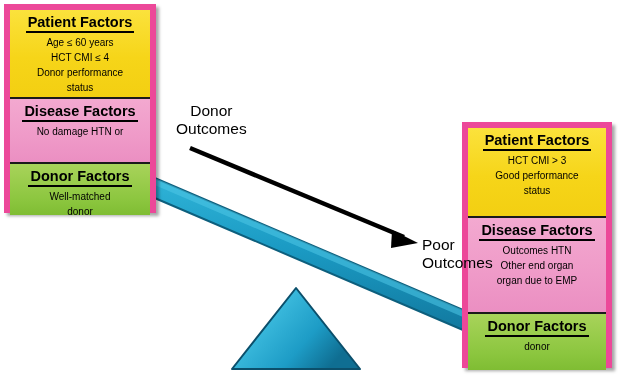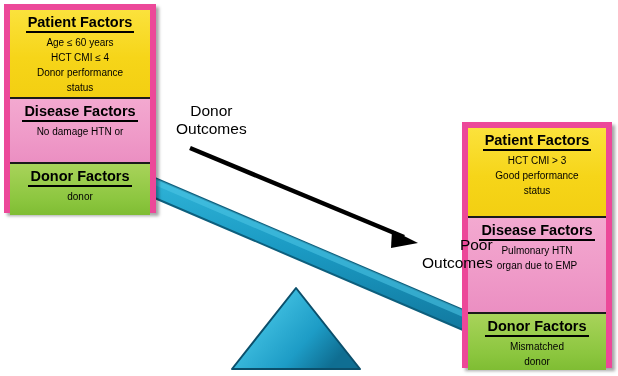--- a/index.html
+++ b/index.html
@@ -94,21 +94,21 @@
   }
   .outcome-label {
     position: absolute;
     font-size: 15.5px;
     line-height: 18px;
     color: #000000;
     white-space: nowrap;
     z-index: 9;
   }
   #label-good { left: 176px; top: 102px; text-align: center; }
-  #label-poor { left: 422px; top: 236px; text-align: right; }
+  #label-poor { left: 422px; top: 236px; text-align: left; }
 </style>
 </head>
 <body>
 
 <div id="stage">
 
   <svg id="balance" viewBox="0 0 618 376" xmlns="http://www.w3.org/2000/svg">
     <defs>
       <linearGradient id="beamGrad" x1="0" y1="0" x2="0" y2="1">
         <stop offset="0%" stop-color="#30b4d8"></stop>
@@ -165,46 +165,47 @@
     <div class="panel panel-pink p2">
       <div class="panel-title">Disease Factors</div>
       <div class="panel-lines">
         <div>No damage HTN or</div>
       </div>
     </div>
 
     <div class="panel panel-green p3">
       <div class="panel-title">Donor Factors</div>
       <div class="panel-lines">
+        <div>Well-matched</div>
         <div>donor</div>
       </div>
     </div>
   </div>
 
   <div class="stack" id="stack-right">
 
     <div class="panel panel-yellow p1">
       <div class="panel-title">Patient Factors</div>
       <div class="panel-lines">
         <div>HCT CMI &gt; 3</div>
         <div>Good performance</div>
         <div>status</div>
       </div>
     </div>
 
     <div class="panel panel-pink p2">
       <div class="panel-title">Disease Factors</div>
       <div class="panel-lines">
-        <div>Pulmonary HTN</div>
+        <div>Outcomes HTN</div>
+        <div>Other end organ</div>
         <div>organ due to EMP</div>
       </div>
     </div>
 
     <div class="panel panel-green p3">
       <div class="panel-title">Donor Factors</div>
       <div class="panel-lines">
-        <div>Mismatched</div>
         <div>donor</div>
       </div>
     </div>
   </div>
 
 </div>
 
 </body></html>

